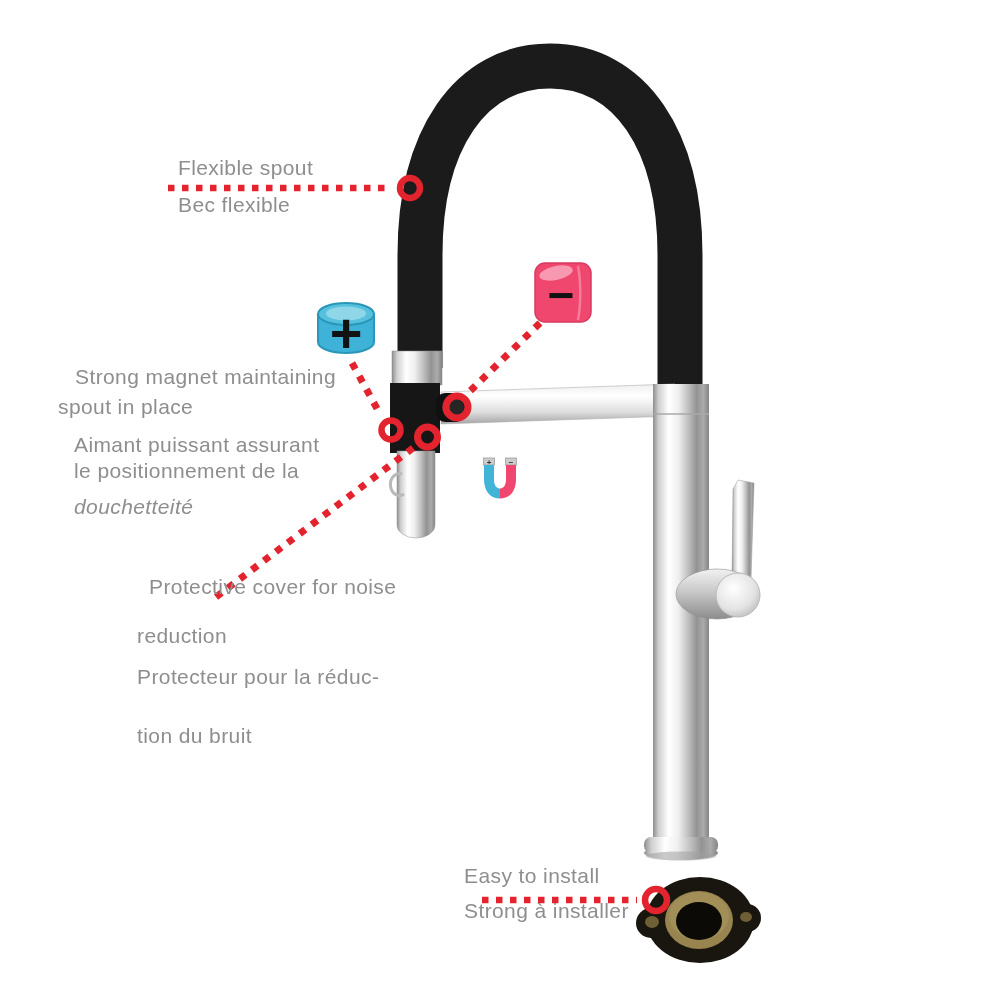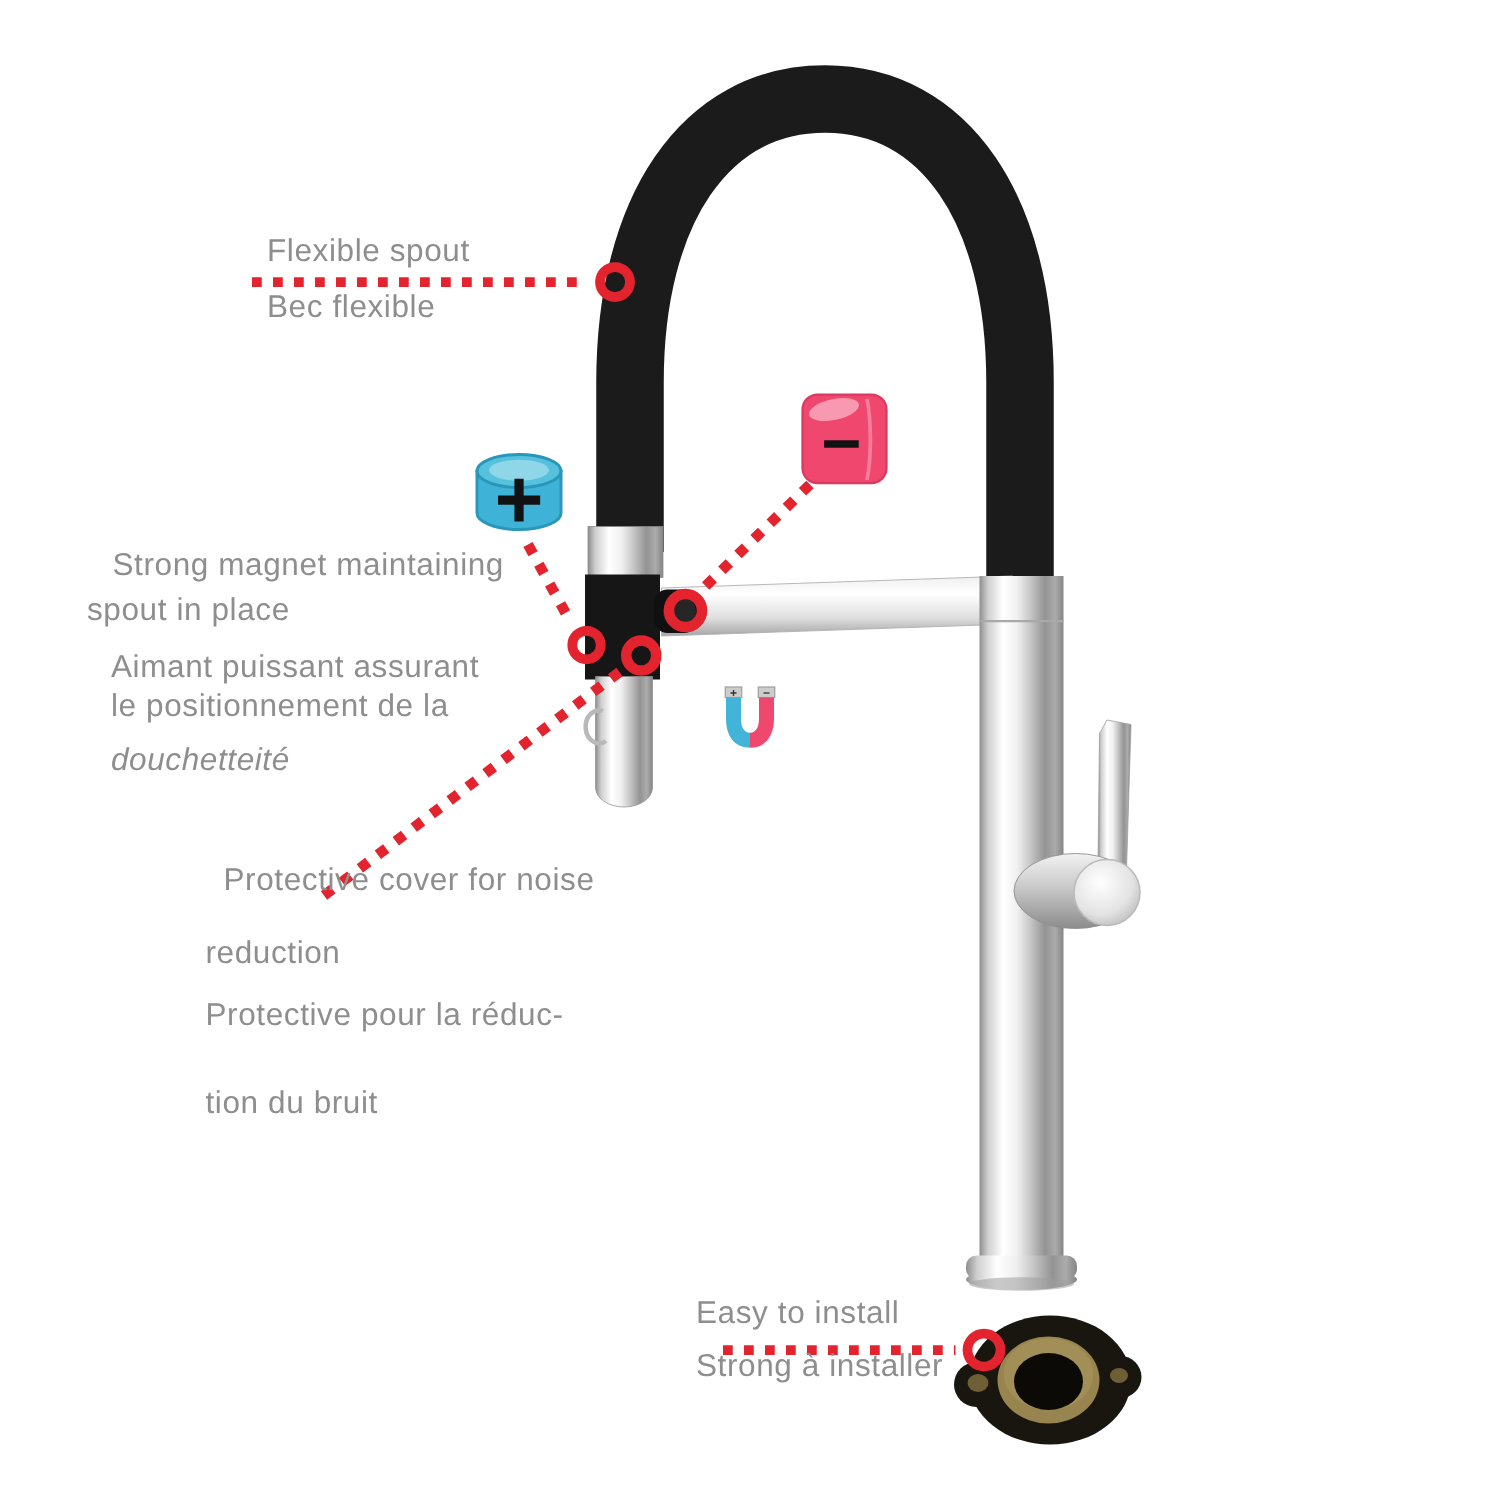--- a/index.html
+++ b/index.html
@@ -139,19 +139,19 @@
   <div class="label" style="left:178px; top:194px;">Bec flexible</div>
 
   <div class="label" style="left:75px; top:366px;">Strong magnet maintaining</div>
   <div class="label" style="left:58px; top:396px;">spout in place</div>
   <div class="label" style="left:74px; top:460px;">le positionnement de la</div>
   <div class="label" style="left:74px; top:434px;">Aimant puissant assurant</div>
   <div class="label" style="left:74px; top:496px;font-style:italic;">douchetteité</div>
 
   <div class="label" style="left:137px; top:576px;margin-left:12px;">Protective cover for noise</div>
   <div class="label" style="left:137px; top:625px;text-align:right;">reduction</div>
-  <div class="label" style="left:137px; top:666px;">Protective pour la réduc-</div>
+  <div class="label" style="left:137px; top:666px;">Protecteur pour la réduc-</div>
   <div class="label" style="left:137px; top:694px;margin-top:31px;">tion du bruit</div>
 
   <div class="label" style="left:464px; top:865px;">Easy to install</div>
   <div class="label" style="left:464px; top:900px;">Strong à installer</div>
 
 </div>
 
 </body></html>

